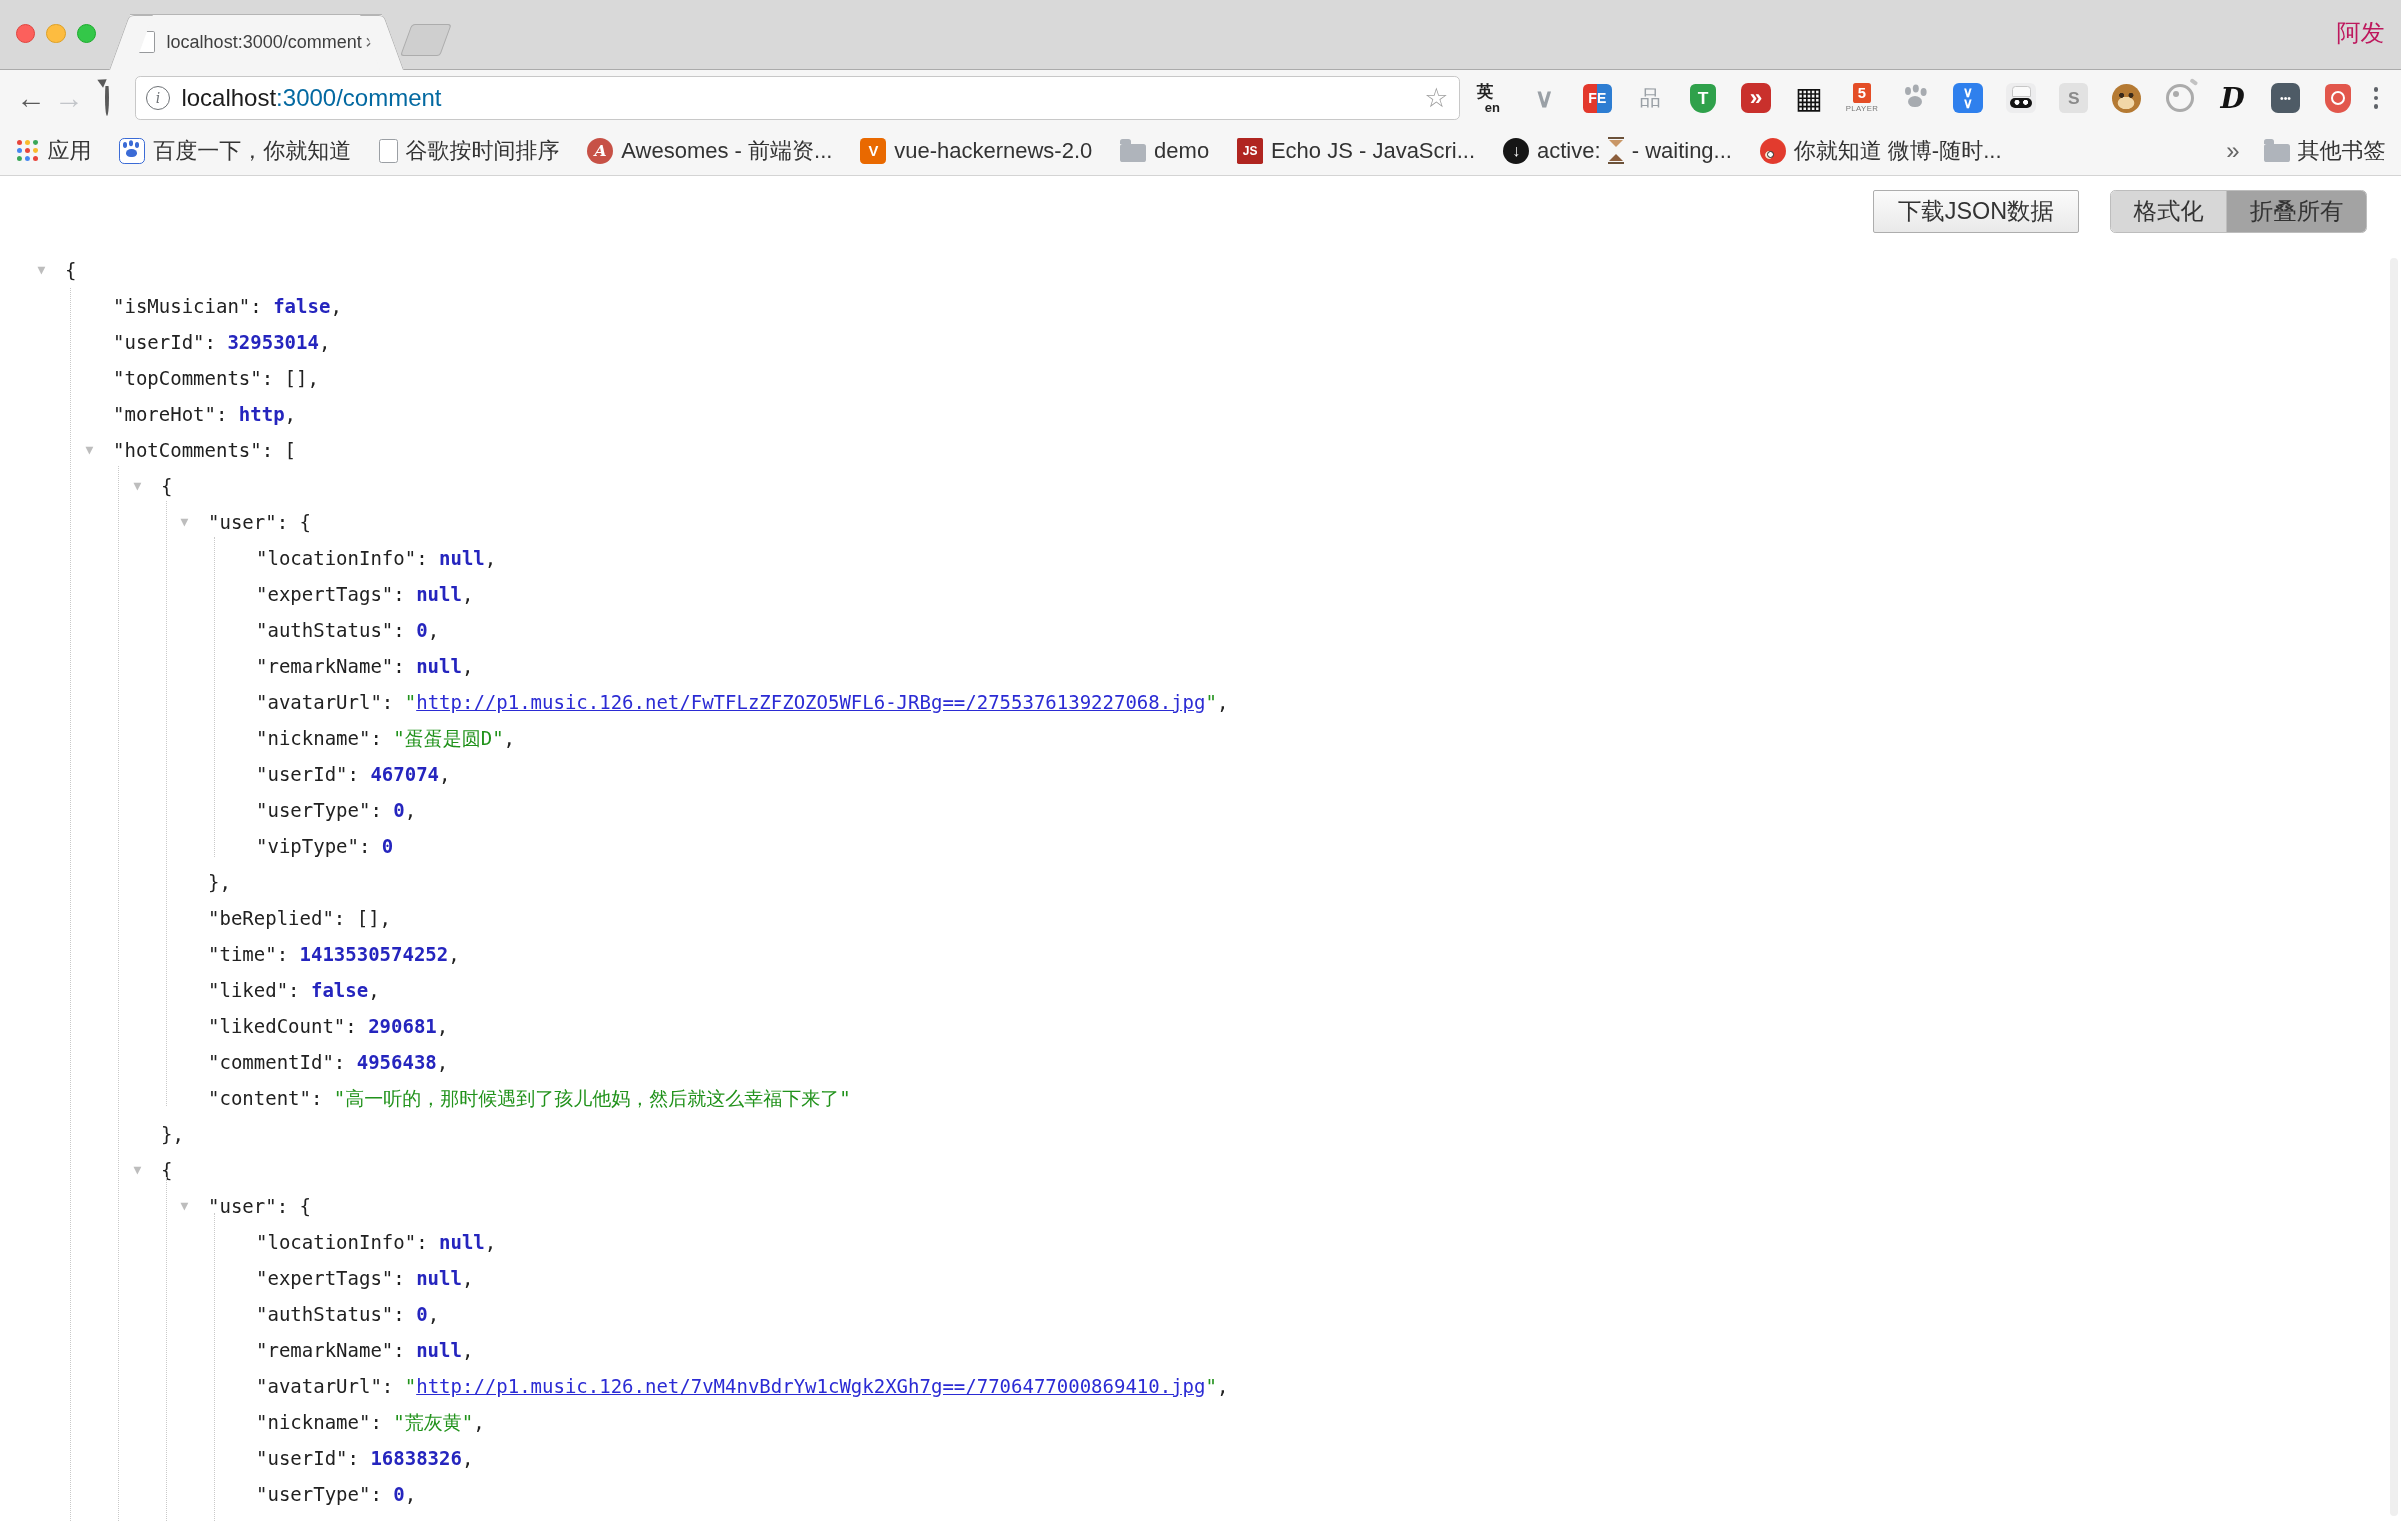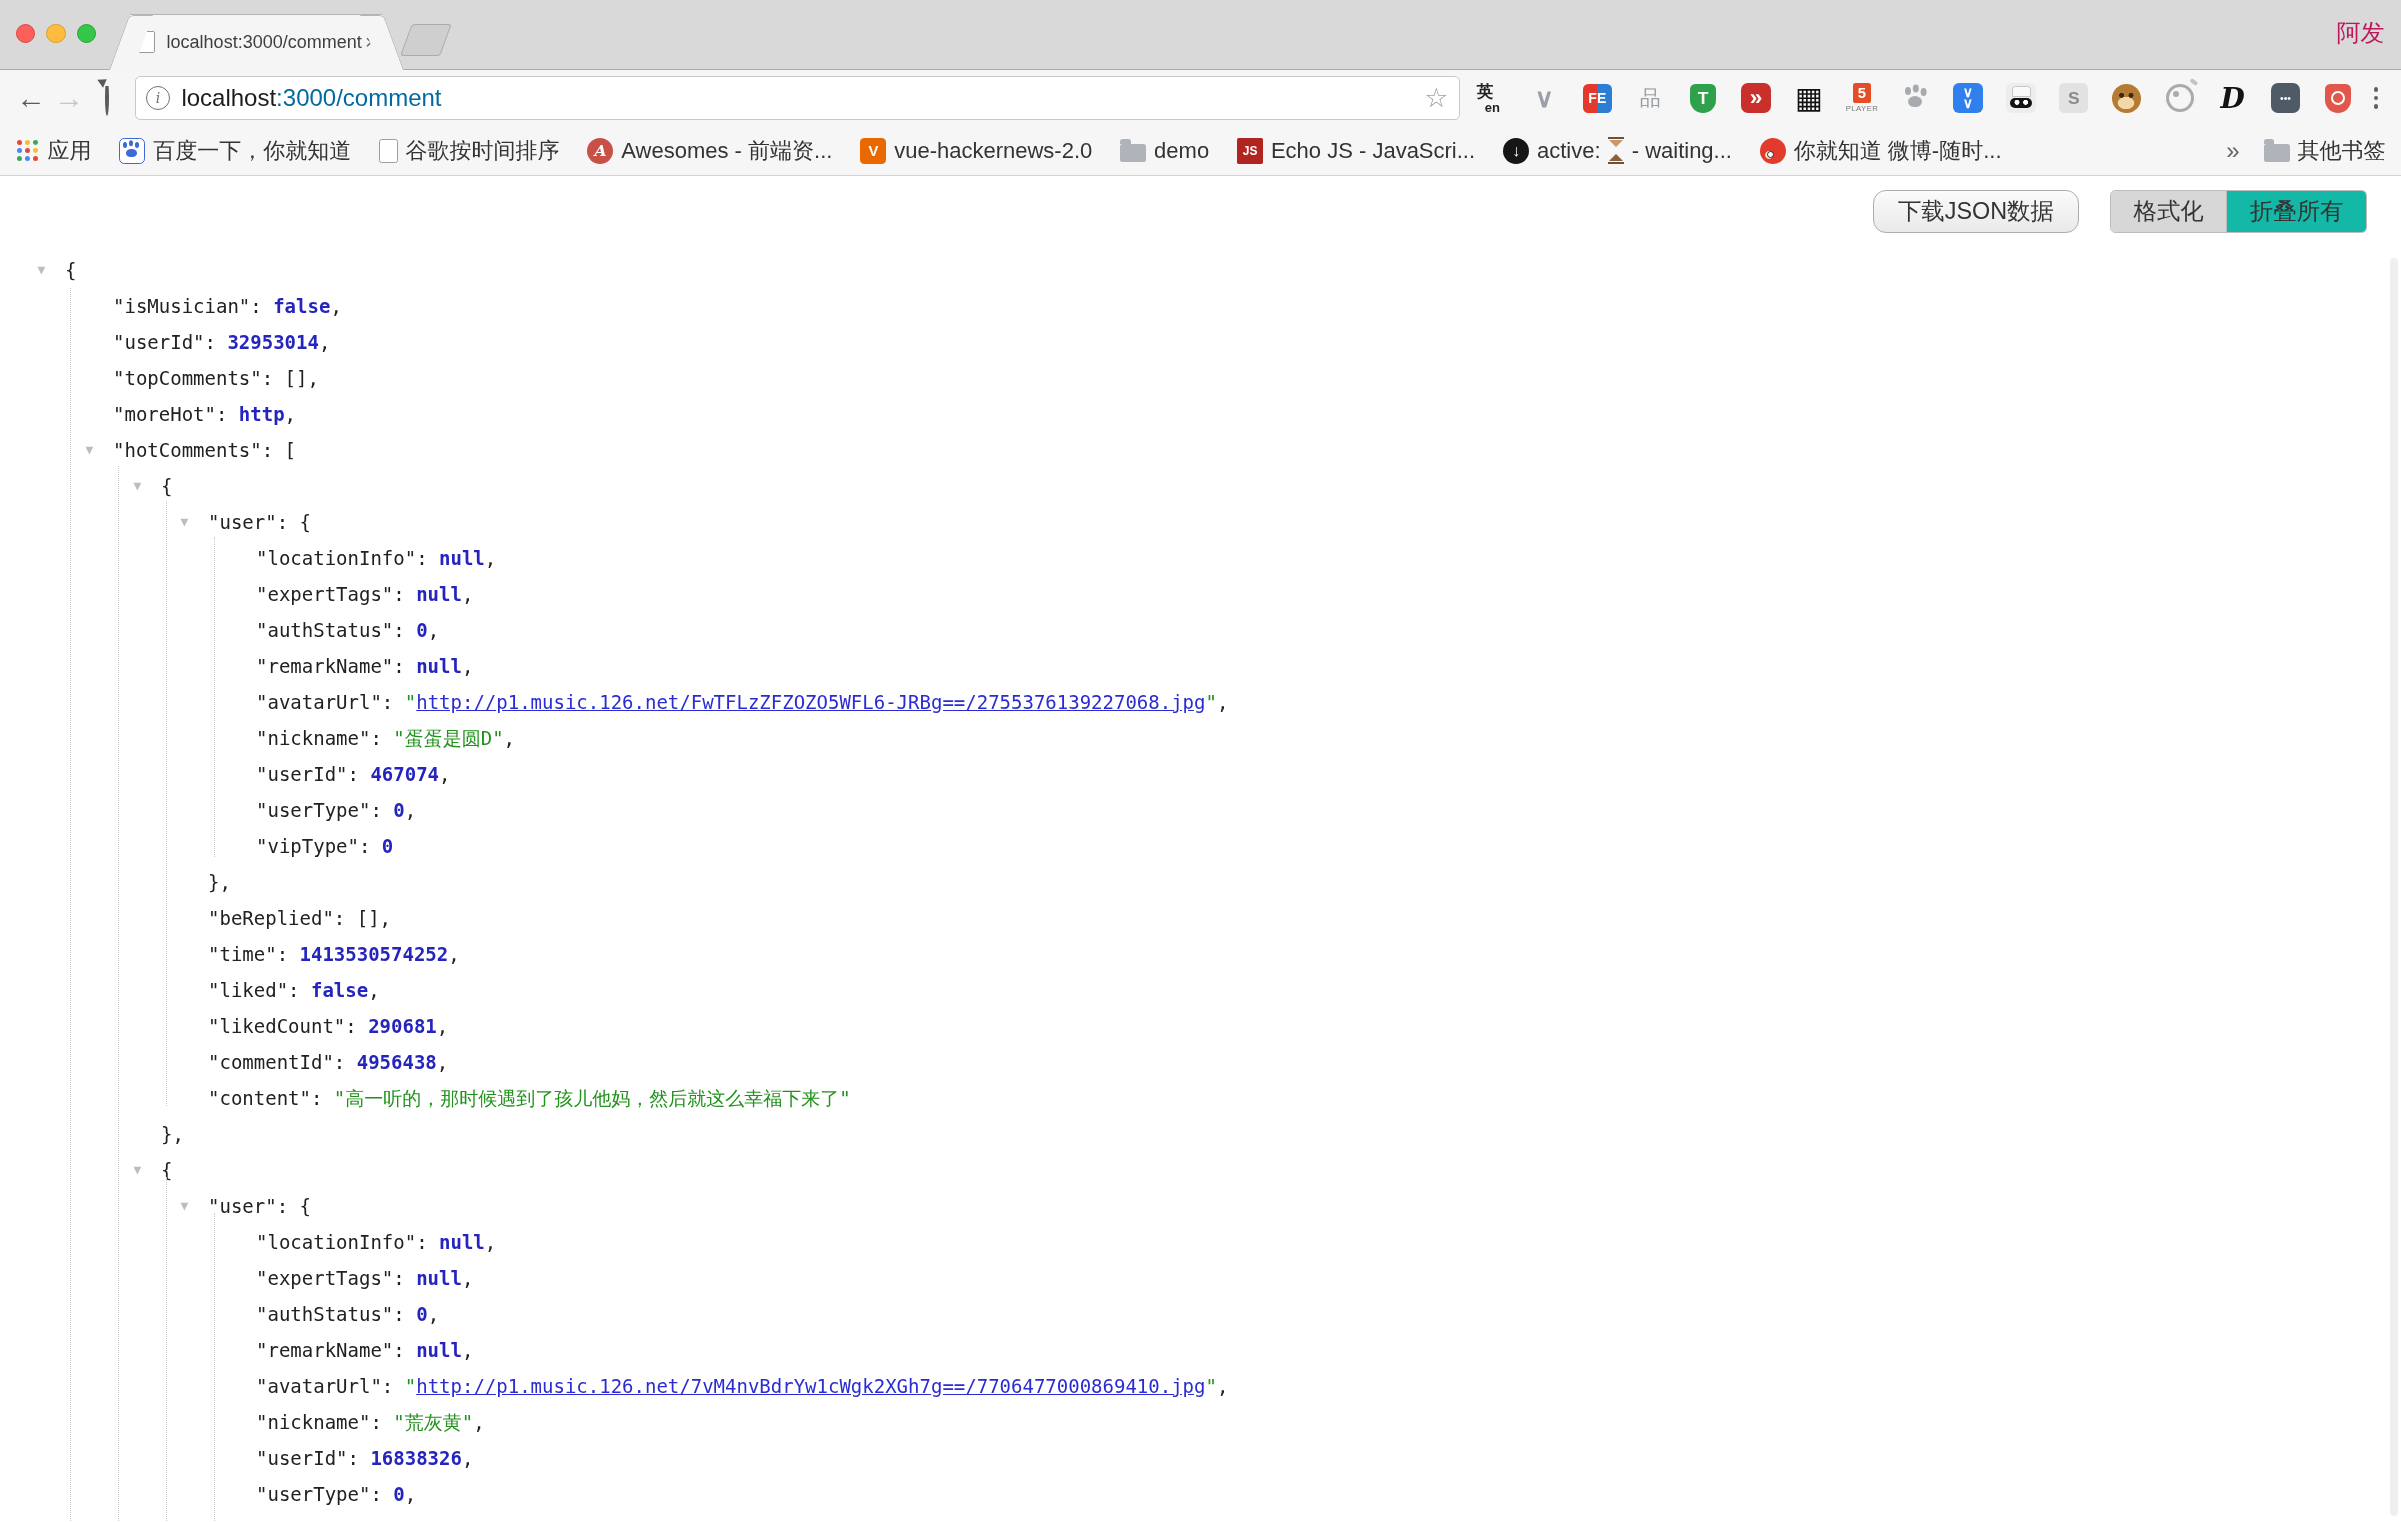--- a/index.html
+++ b/index.html
@@ -119,25 +119,25 @@
   .weibo-icon{width:26px;height:26px;border-radius:50%;position:relative;
               background:radial-gradient(circle at 35% 65%,#FBE8D0 0 3.5px,#E23B2E 4.3px 70%,#F06A22 100%);}
   .weibo-icon::after{content:"";position:absolute;left:7px;top:13px;width:5.2px;height:5.2px;background:#fff;border:1.7px solid #222;border-radius:50%;}
   .bm-overflow{margin-left:auto;display:flex;align-items:center;gap:24px;}
   .chevrons{font-size:24px;color:#666;}
 
   
   .content{position:relative;height:1347px;background:#fff;overflow:hidden;}
   .page-buttons{position:absolute;top:14px;right:34px;display:flex;gap:31px;align-items:center;}
   .btn{height:43px;line-height:40px;padding:0 24px;font-size:23.4px;color:#333;background:linear-gradient(#FBFBFB,#E9E9E9);
-       border:1.7px solid #ADADAD;border-radius:13px;box-sizing:border-box;}
+       border:1.7px solid #ADADAD;border-radius:2px;box-sizing:border-box;}
   .segmented{display:flex;border:1.7px solid #BDBDBD;border-radius:5.2px;overflow:hidden;height:43px;box-sizing:border-box;}
   .seg{padding:0 22.6px;line-height:40px;font-size:23.4px;color:#333;}
   .seg.active{background:#D7D7D7;border-right:1.7px solid #BDBDBD;}
-  .seg.plain{background:#14b8a6;}
+  .seg.plain{background:#a3a3a3;}
 
   .json-tree{position:absolute;left:0;top:76px;right:0;bottom:0;font-family:"DejaVu Sans Mono",monospace;
              font-size:19px;overflow:hidden;}
   .jline{height:36px;line-height:36px;white-space:pre;position:relative;}
   .jarrow{position:absolute;width:19px;text-align:center;color:#BDBDBD;font-size:13px;top:0;line-height:36px;}
   .tk-k,.tk-p{color:#212121;}
   .tk-b{color:#2525BE;font-weight:bold;margin-top:15px;}
   .tk-g{color:#21921B;}
   .tk-l{color:#2B2BD4;text-decoration:underline;cursor:pointer;}
   .guide{position:absolute;width:0;border-left:1.7px dotted #C9C9C9;}

